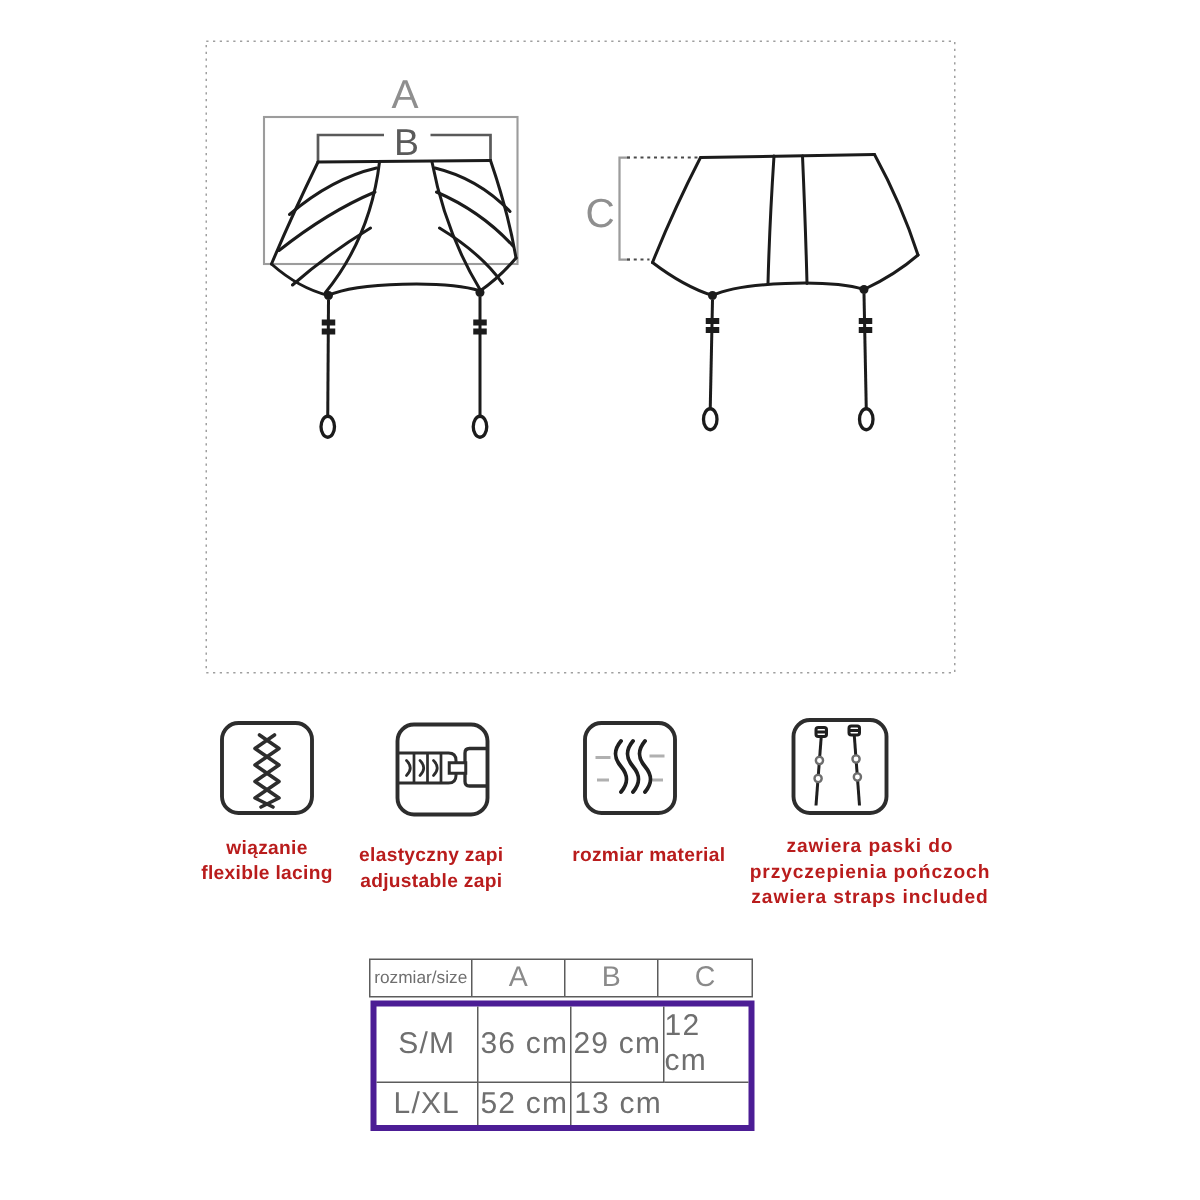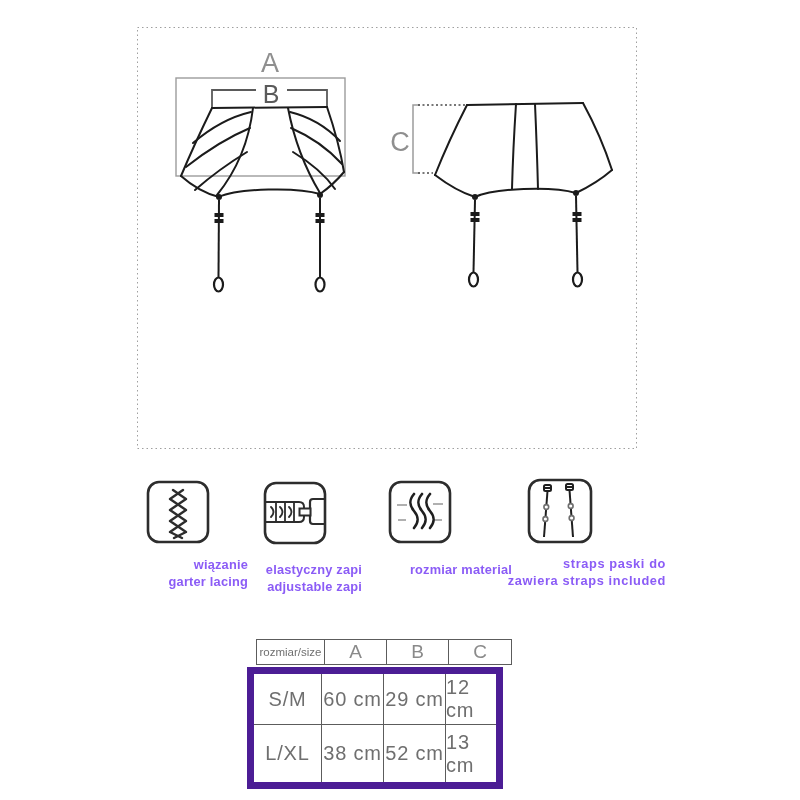--- a/index.html
+++ b/index.html
@@ -4,32 +4,32 @@
 <style>
   html,body{margin:0;padding:0;background:#fff;}
   .canvas{
     position:relative;width:800px;height:800px;background:#fff;overflow:hidden;
     font-family:"Liberation Sans",sans-serif;
   }
   svg text{font-family:"Liberation Sans",sans-serif;}
   .drawing-svg{position:absolute;left:0;top:0;}
   .icon-wrap{position:absolute;}
   .caption{
-    position:absolute;text-align:right;font-weight:700;font-size:12.8px;
-    line-height:16.5px;color:#8b5cf6;letter-spacing:0.2px;
+    position:absolute;text-align:center;font-weight:700;font-size:12.8px;
+    line-height:16.5px;color:#b91c1c;letter-spacing:0.2px;
   }
   .caption.wide{letter-spacing:0.6px;line-height:17px;}
   .tbl-header{
-    position:absolute;left:256px;top:639px;width:256px;height:26px;
+    position:absolute;left:246px;top:639px;width:256px;height:26px;
     box-sizing:border-box;border:1px solid #5c5c5c;
     display:grid;grid-template-columns:68px 62px 62px 1fr;
   }
   .tbl-body{
-    position:absolute;left:247px;top:667px;width:256px;height:122px;
-    box-sizing:border-box;border:7px solid #4c1d95;
+    position:absolute;left:247px;top:667px;width:256px;height:87px;
+    box-sizing:border-box;border:4px solid #4c1d95;
     display:grid;grid-template-columns:68px 62px 62px 1fr;grid-template-rows:51px 1fr;
   }
   .cell{
     display:flex;align-items:center;justify-content:center;
     border-right:1px solid #5c5c5c;box-sizing:border-box;
   }
   .cell.last{border-right:none;}
   .row-top{border-bottom:1px solid #5c5c5c;}
   .hdr-size{font-size:11.5px;color:#6f6f6f;}
   .hdr-letter{font-size:19px;color:#8a8a8a;}
@@ -173,49 +173,49 @@
         <circle cx="20.3" cy="30" r="2.4"></circle>
           <circle cx="19.4" cy="42" r="2.4"></circle>
         <circle cx="44.7" cy="29" r="2.4"></circle>
           <circle cx="45.6" cy="41" r="2.4"></circle>
       </g>
     </svg>
   </div>
 
   <div class="caption" style="left:108px;top:557px;width:140px;">
     <div>wiązanie</div>
-    <div>garter lacing</div>
+    <div>flexible lacing</div>
   </div>
 
   <div class="caption" style="left:213px;top:562px;width:149px;">
     <div>elastyczny zapi</div>
     <div>adjustable zapi</div>
   </div>
 
   <div class="caption" style="left:353px;top:562px;width:159px;">
     <div>rozmiar material</div>
   </div>
 
   <div class="caption wide" style="left:494px;top:555px;width:172px;">
-    <div>straps paski do</div>
+    <div>zawiera paski do</div>
+    <div>przyczepienia pończoch</div>
     <div>zawiera straps included</div>
   </div>
 
   <div class="tbl-header">
     <div class="cell hdr-size">rozmiar/size</div>
     <div class="cell hdr-letter">A</div>
     <div class="cell hdr-letter">B</div>
     <div class="cell hdr-letter last">C</div>
   </div>
 
   <div class="tbl-body">
     <div class="cell val row-top">S/M</div>
-    <div class="cell val row-top">60 cm</div>
+    <div class="cell val row-top">36 cm</div>
     <div class="cell val row-top">29 cm</div>
     <div class="cell val row-top last">12 cm</div>
 
     <div class="cell val">L/XL</div>
-    <div class="cell val">38 cm</div>
     <div class="cell val">52 cm</div>
     <div class="cell val last">13 cm</div>
   </div>
 
 </div>
 
 </body></html>

